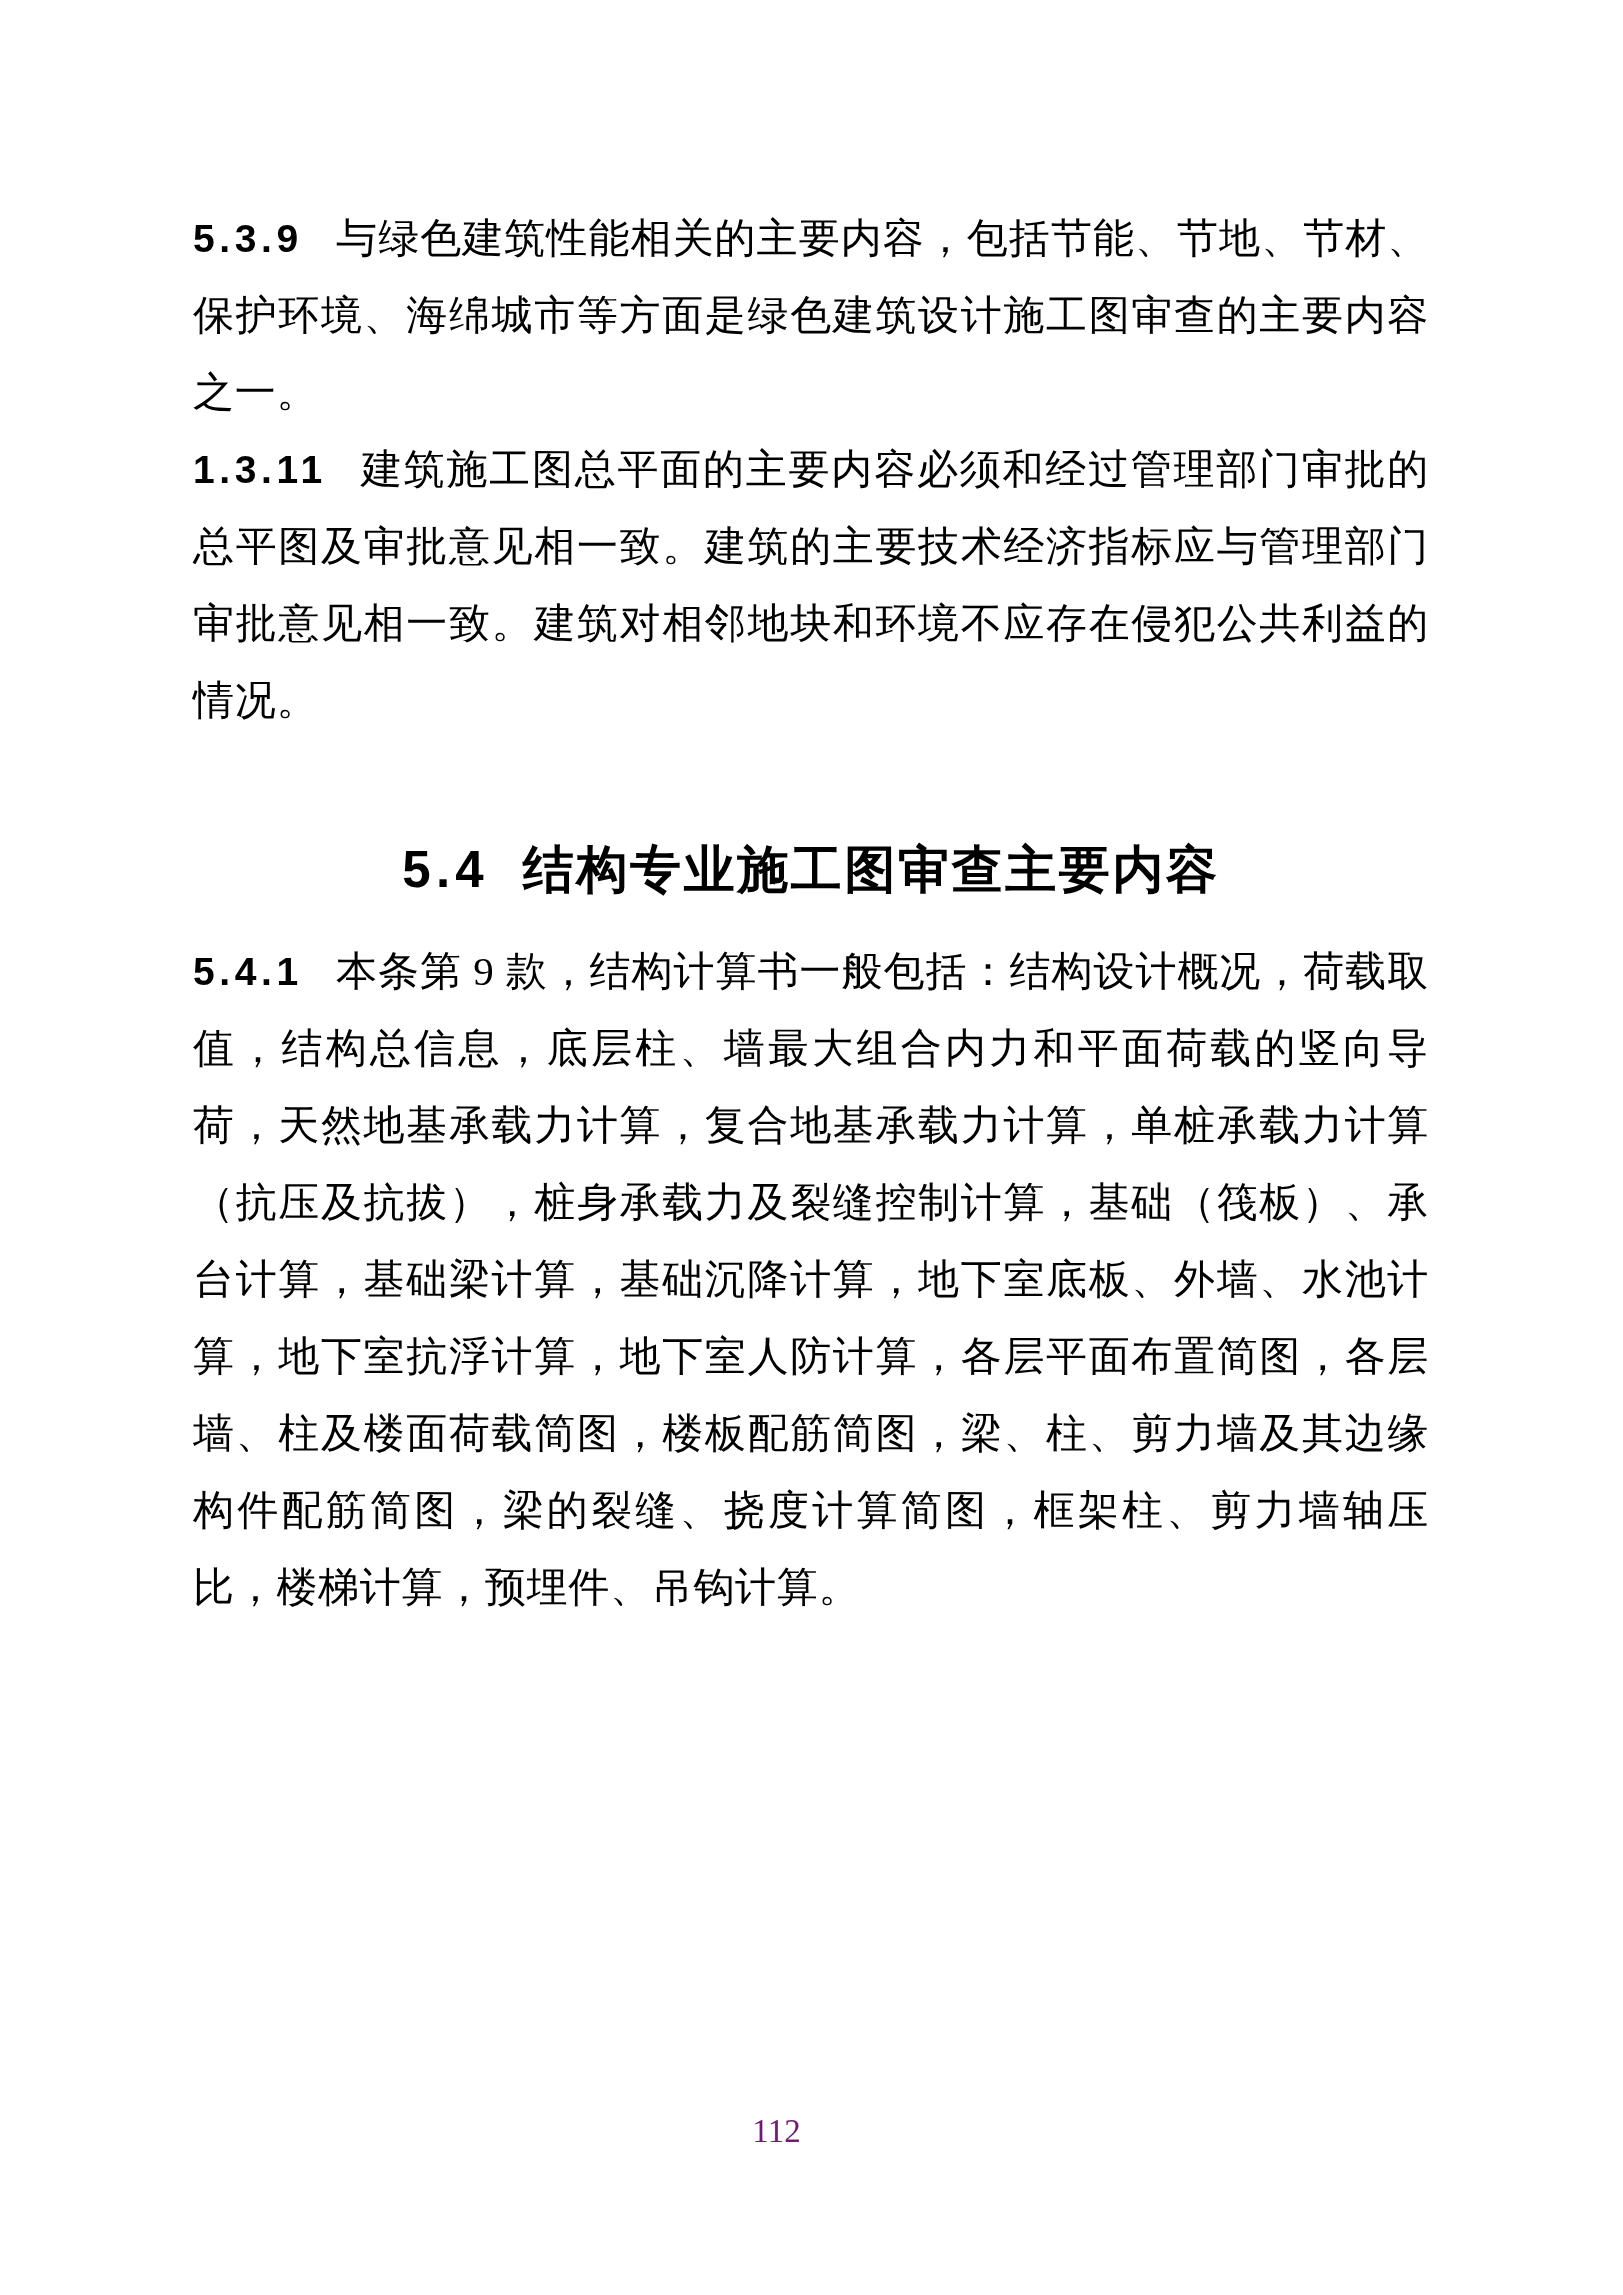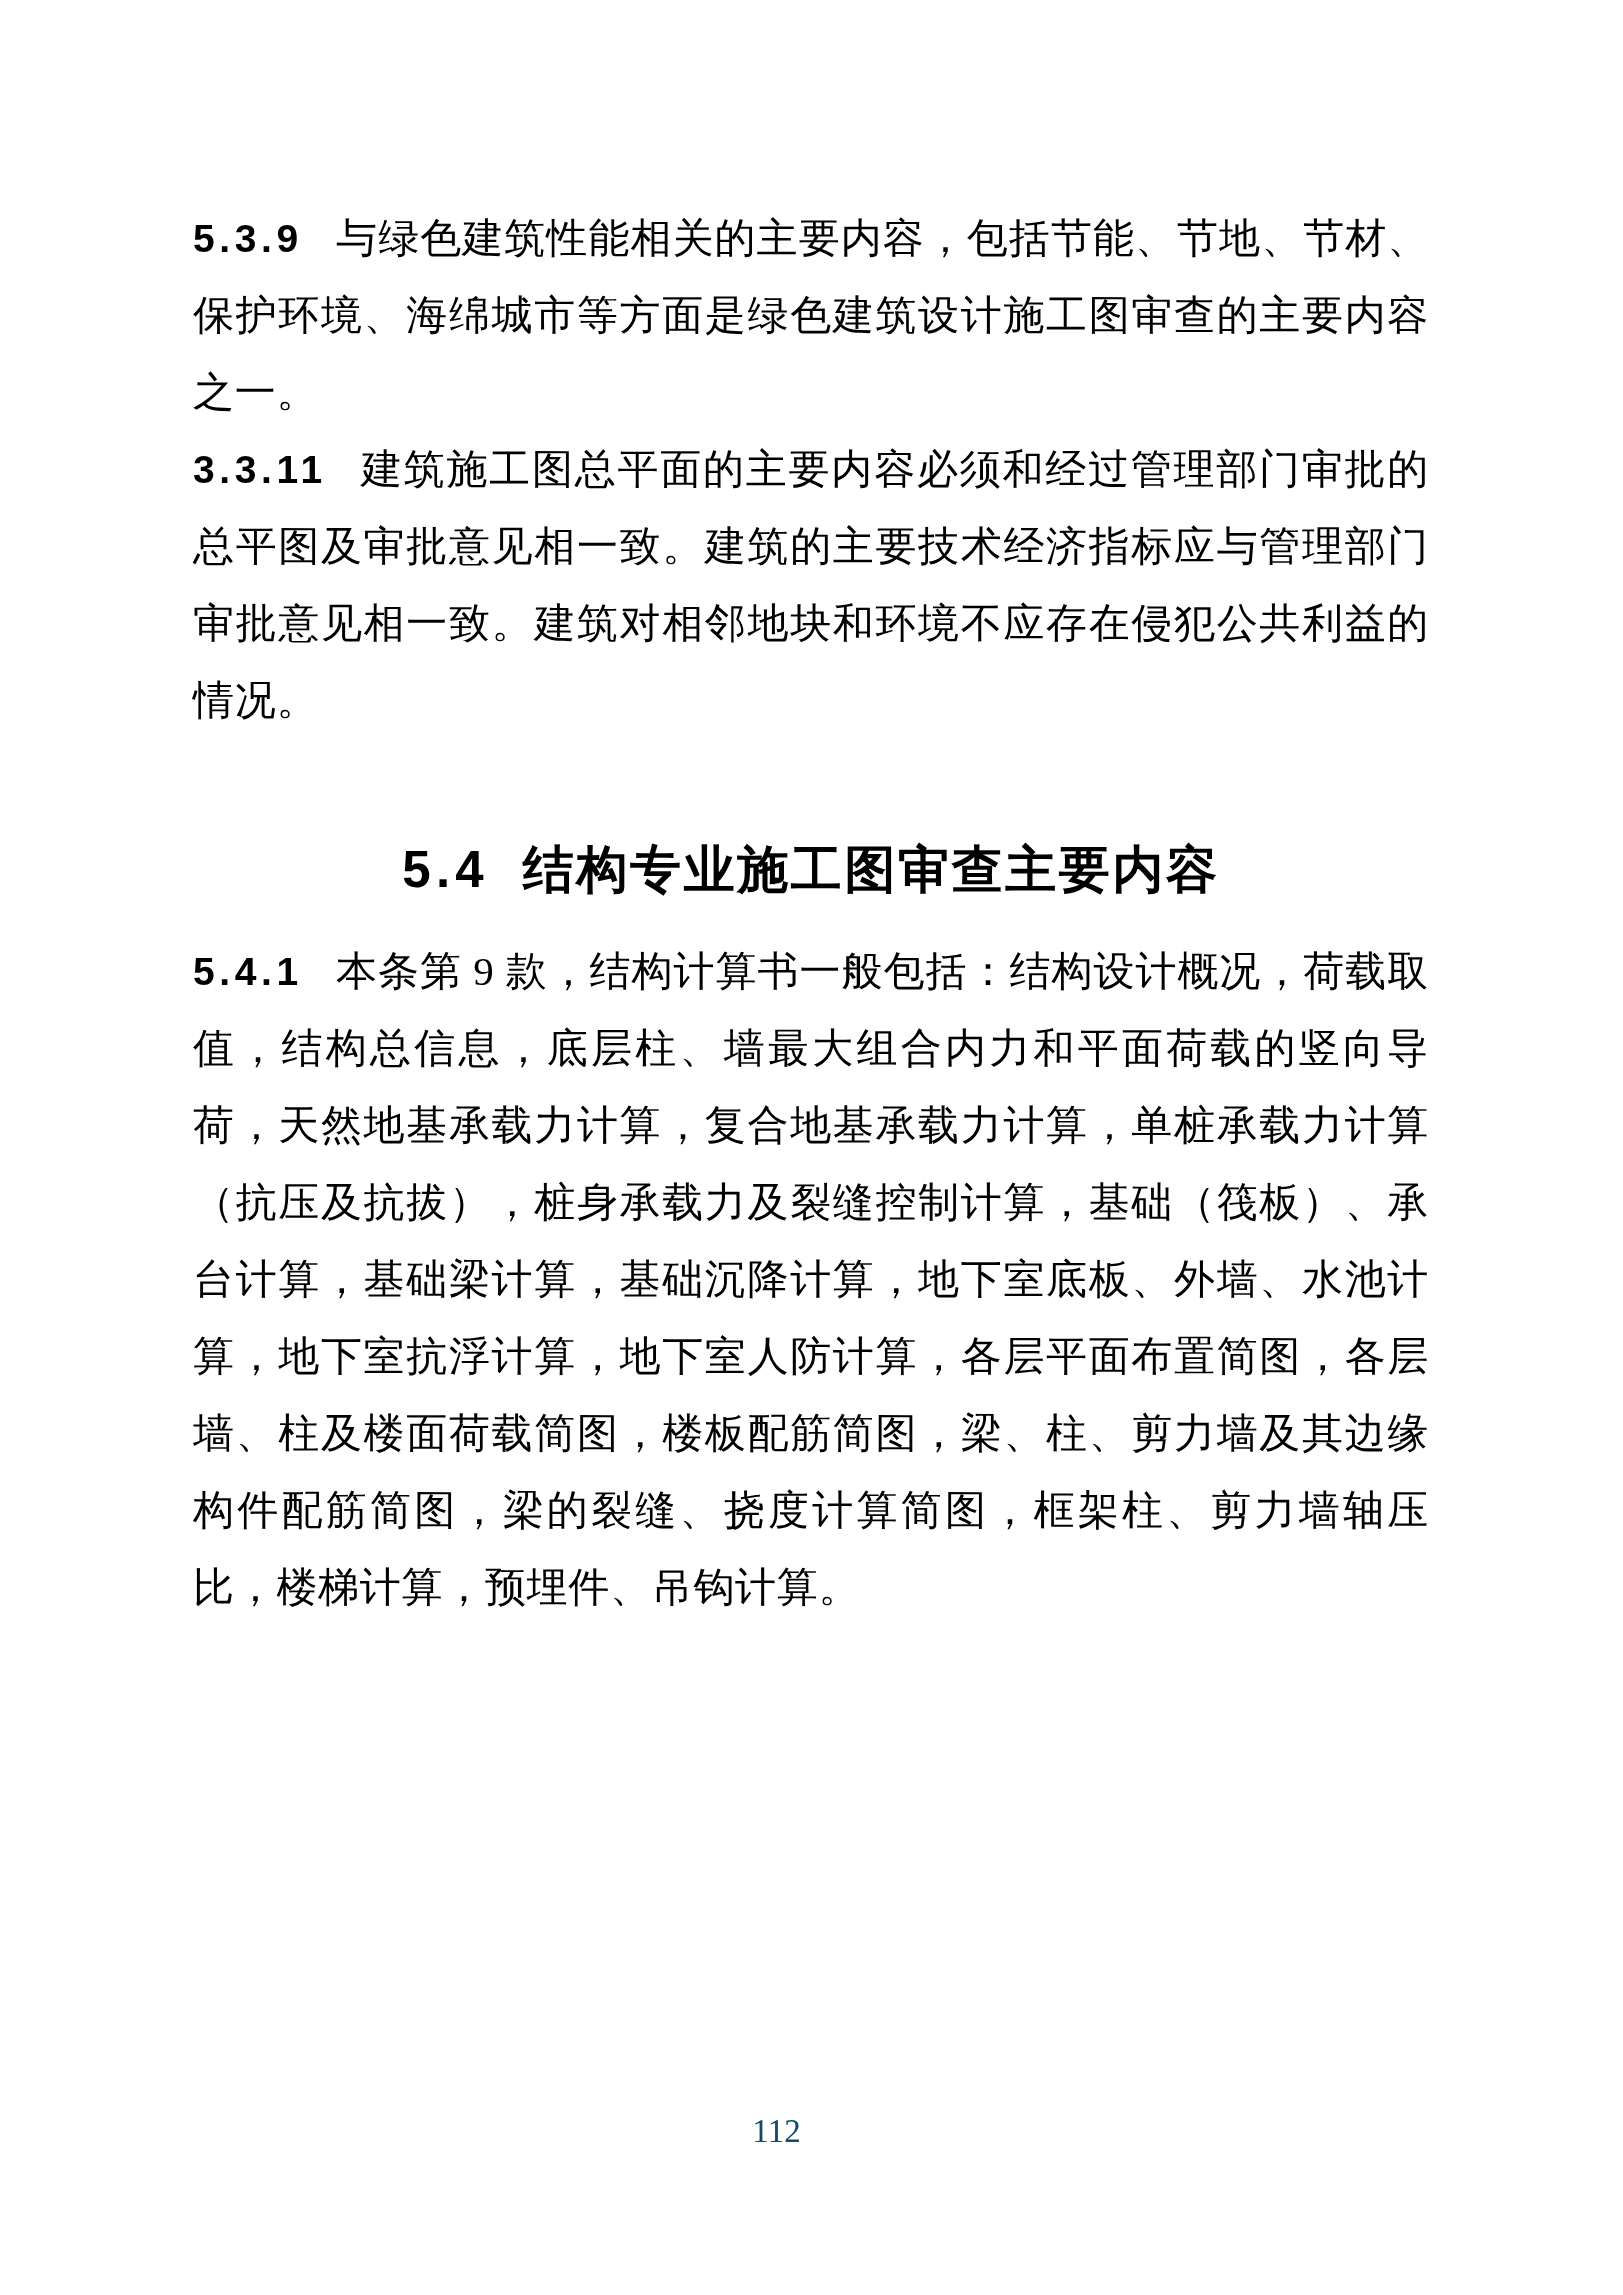--- a/index.html
+++ b/index.html
@@ -58,33 +58,33 @@
   }
   .pagenum {
     position: absolute;
     left: 0;
     top: 2113px;
     width: 100%;
     text-align: center;
     font-family: "Liberation Serif", serif;
     font-size: 33px;
     line-height: 37px;
-    color: #0c4a6e;
+    color: #701a75;
   }
 </style>
 </head>
 <body>
 
 <div class="page">
   <div class="content">
 
     <p class="para"><span class="pnum">5.3.9</span><span class="ptext">与绿色建筑性能相关的主要内容，包括节能、节地、节材、保护环境、海绵城市等方面是绿色建筑设计施工图审查的主要内容之一。</span></p>
 
 
-    <p class="para"><span class="pnum">3.3.11</span><span class="ptext">建筑施工图总平面的主要内容必须和经过管理部门审批的总平图及审批意见相一致。建筑的主要技术经济指标应与管理部门审批意见相一致。建筑对相邻地块和环境不应存在侵犯公共利益的情况。</span></p>
+    <p class="para"><span class="pnum">1.3.11</span><span class="ptext">建筑施工图总平面的主要内容必须和经过管理部门审批的总平图及审批意见相一致。建筑的主要技术经济指标应与管理部门审批意见相一致。建筑对相邻地块和环境不应存在侵犯公共利益的情况。</span></p>
 
     <h2 class="heading"><span class="hnum">5.4</span><span class="htitle">结构专业施工图审查主要内容</span></h2>
 
     <p class="para"><span class="pnum">5.4.1</span><span class="ptext">本条第 9 款，结构计算书一般包括：结构设计概况，荷载取值，结构总信息，底层柱、墙最大组合内力和平面荷载的竖向导荷，天然地基承载力计算，复合地基承载力计算，单桩承载力计算（抗压及抗拔），桩身承载力及裂缝控制计算，基础（筏板）、承台计算，基础梁计算，基础沉降计算，地下室底板、外墙、水池计算，地下室抗浮计算，地下室人防计算，各层平面布置简图，各层墙、柱及楼面荷载简图，楼板配筋简图，梁、柱、剪力墙及其边缘构件配筋简图，梁的裂缝、挠度计算简图，框架柱、剪力墙轴压比，楼梯计算，预埋件、吊钩计算。</span></p>
 
 
   </div>
 
   <div class="pagenum">112</div>
 </div>

